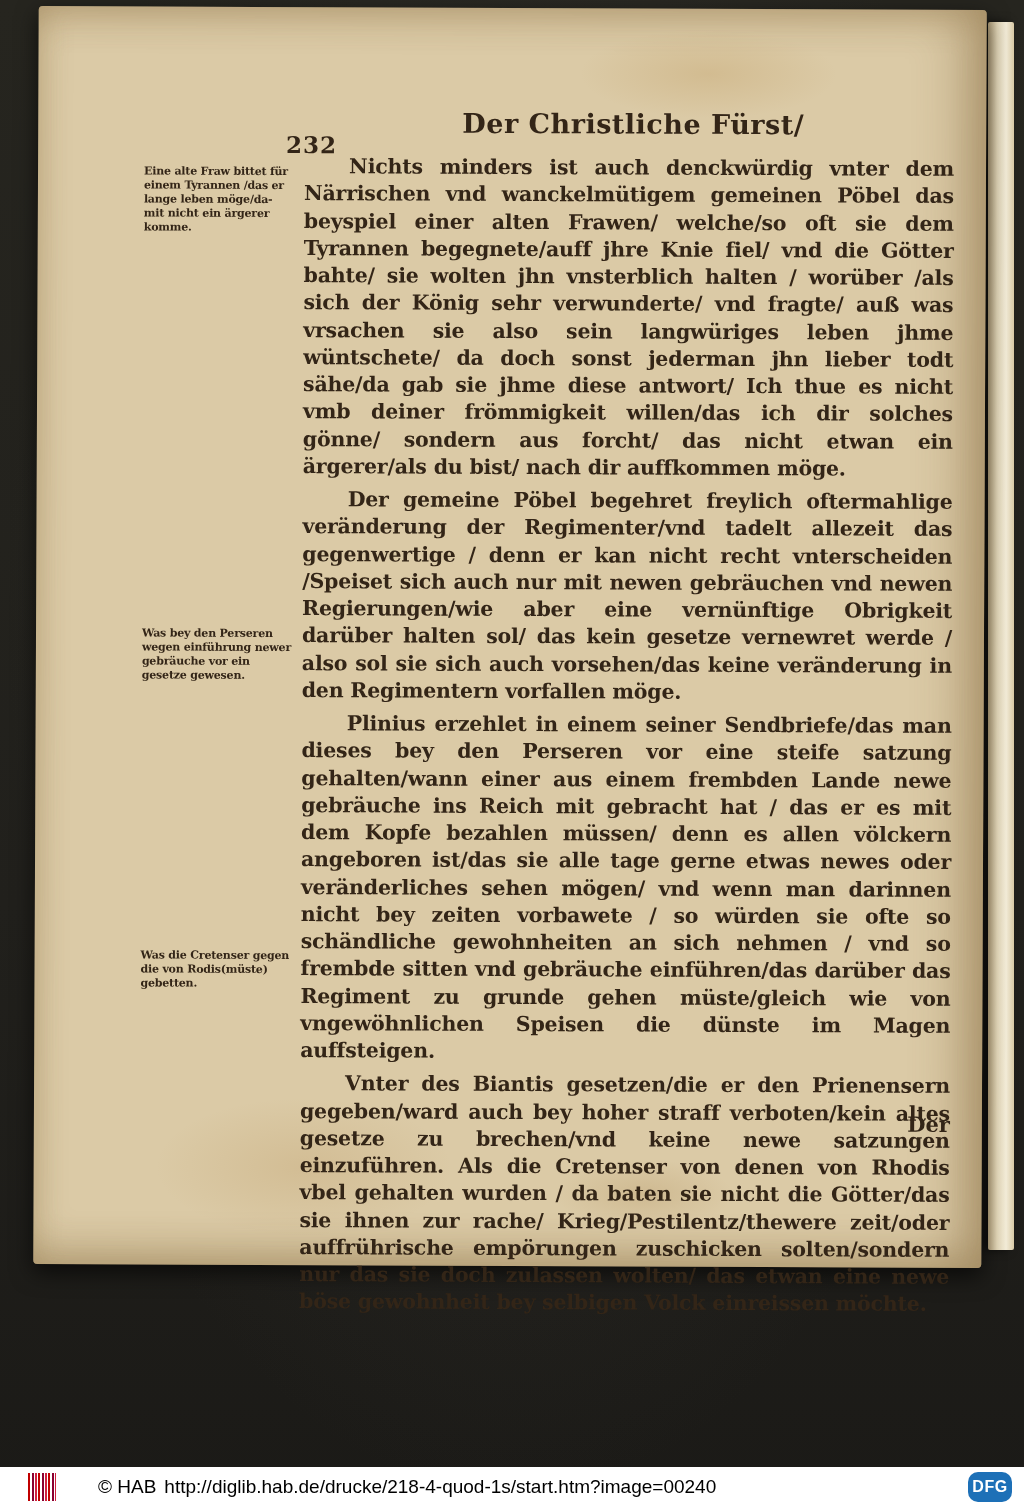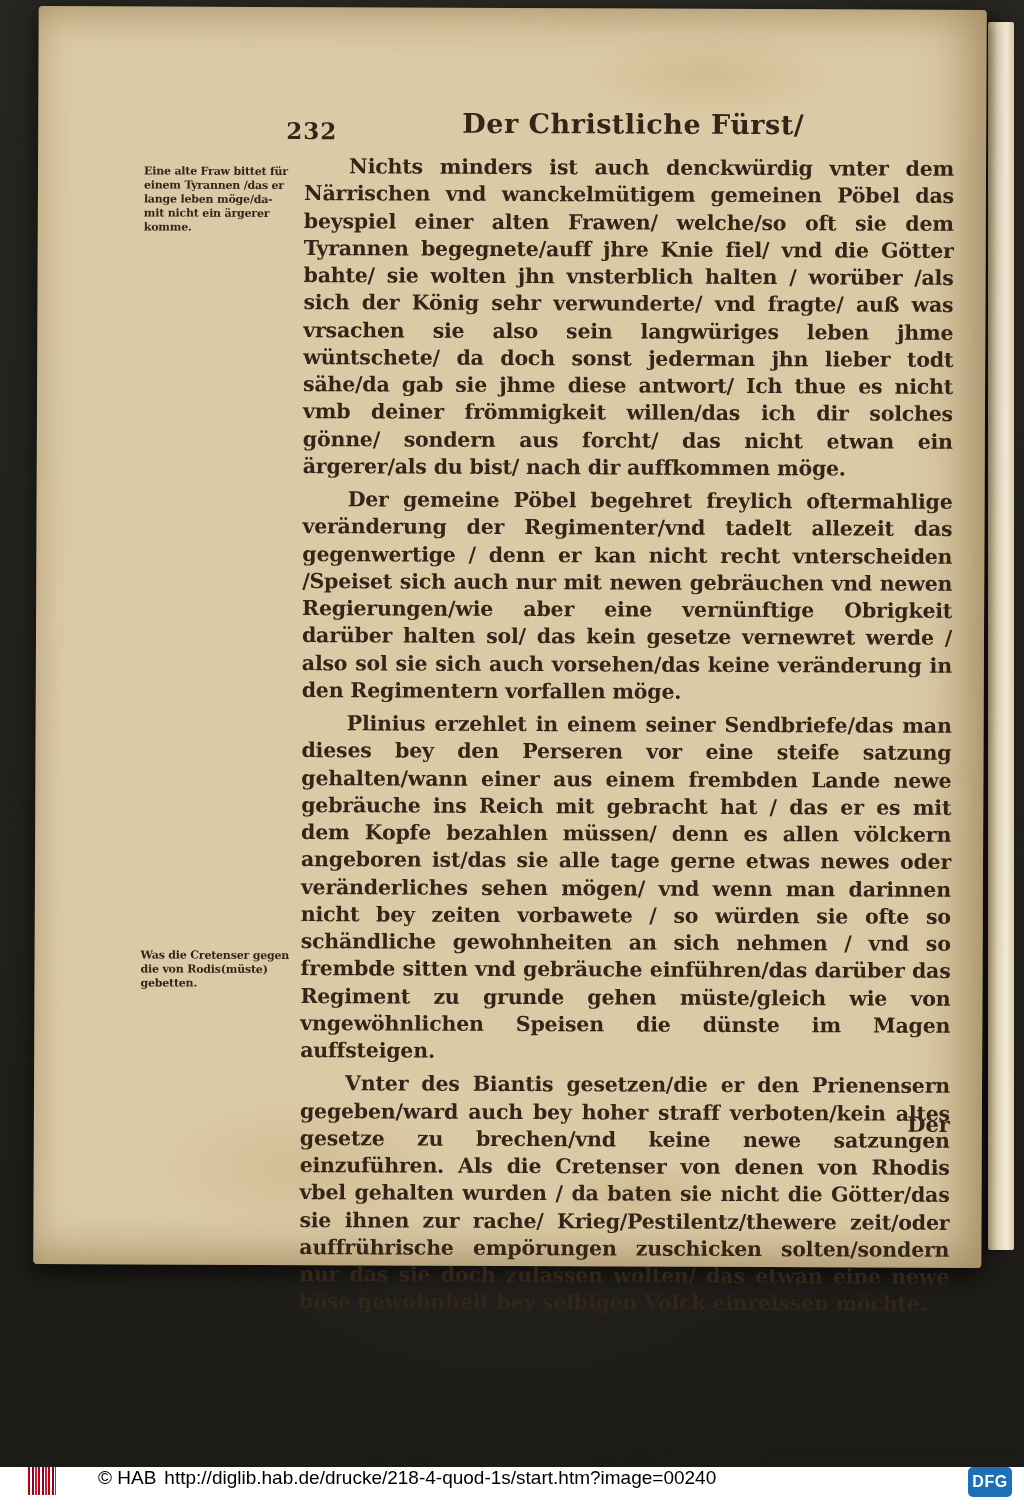--- a/index.html
+++ b/index.html
@@ -60,21 +60,21 @@
   .stain.s1 { left: 540px; top: 20px; width: 260px; height: 90px;
     background: radial-gradient(ellipse, rgba(175,130,60,0.20), transparent 70%); }
   .stain.s2 { left: 120px; top: 1090px; width: 300px; height: 140px;
     background: radial-gradient(ellipse, rgba(165,120,55,0.16), transparent 70%); }
   .stain.s3 { left: 520px; top: 1150px; width: 180px; height: 70px;
     background: radial-gradient(ellipse, rgba(150,110,50,0.18), transparent 70%); }
 
   .page-number {
     position: absolute;
     left: 248px;
-    top: 110px;
+    top: 124px;
     font-size: 23px;
     font-weight: bold;
     letter-spacing: 1px;
   }
   .running-title {
     position: absolute;
     left: 280px;
     top: 100px;
     width: 630px;
     text-align: center;
@@ -123,21 +123,21 @@
 
   
   .footer-bar {
     position: absolute;
     left: 0;
     bottom: 0;
     width: 1024px;
     height: 40px;
     background: #ffffff;
     display: flex;
-    align-items: flex-start;
+    align-items: center;
     font-family: "Liberation Sans", sans-serif;
   }
   .hab-logo {
     margin-left: 28px;
     width: 28px;
     height: 28px;
     background: repeating-linear-gradient(
       90deg,
       #c00000 0px, #c00000 2px,
       #ffffff 2px, #ffffff 4px,
@@ -157,21 +157,21 @@
   .footer-text a {
     color: #000000;
     text-decoration: none;
   }
   .dfg-logo {
     margin-left: auto;
     margin-right: 12px;
     width: 44px;
     height: 30px;
     background: #1d70b7;
-    border-radius: 5px;
+    border-radius: 10px;
     display: flex;
     align-items: center;
     justify-content: center;
     color: #ffffff;
     font-size: 16px;
     font-weight: bold;
     font-family: "Liberation Sans", sans-serif;
     letter-spacing: 0.5px;
   }
 </style>
@@ -185,20 +185,21 @@
   <div class="page-scan">
     <div class="stain s1"></div>
     <div class="stain s2"></div>
     <div class="stain s3"></div>
 
     <div class="page-number">232</div>
 
     <div class="running-title">Der Christliche Fürst/</div>
 
     <div class="margin-note note-1">Eine alte Fraw bittet für einem Tyrannen /das er lange leben möge/da- mit nicht ein ärgerer komme.</div>
+    <div class="margin-note note-3">Was bey den Perseren wegen einführung newer gebräuche vor ein gesetze gewesen.</div>
     <div class="margin-note note-4">Was die Cretenser gegen die von Rodis(müste) gebetten.</div>
 
     <div class="main-text">
       <p>Nichts minders ist auch denckwürdig vnter dem Närrischen vnd wanckelmütigem gemeinen Pöbel das beyspiel einer alten Frawen/ welche/so oft sie dem Tyrannen begegnete/auff jhre Knie fiel/ vnd die Götter bahte/ sie wolten jhn vnsterblich halten / worüber /als sich der König sehr verwunderte/ vnd fragte/ auß was vrsachen sie also sein langwüriges leben jhme wüntschete/ da doch sonst jederman jhn lieber todt sähe/da gab sie jhme diese antwort/ Ich thue es nicht vmb deiner frömmigkeit willen/das ich dir solches gönne/ sondern aus forcht/ das nicht etwan ein ärgerer/als du bist/ nach dir auffkommen möge.</p>
       <p>Der gemeine Pöbel begehret freylich oftermahlige veränderung der Regimenter/vnd tadelt allezeit das gegenwertige / denn er kan nicht recht vnterscheiden /Speiset sich auch nur mit newen gebräuchen vnd newen Regierungen/wie aber eine vernünftige Obrigkeit darüber halten sol/ das kein gesetze vernewret werde / also sol sie sich auch vorsehen/das keine veränderung in den Regimentern vorfallen möge.</p>
       <p>Plinius erzehlet in einem seiner Sendbriefe/das man dieses bey den Perseren vor eine steife satzung gehalten/wann einer aus einem frembden Lande newe gebräuche ins Reich mit gebracht hat / das er es mit dem Kopfe bezahlen müssen/ denn es allen völckern angeboren ist/das sie alle tage gerne etwas newes oder veränderliches sehen mögen/ vnd wenn man darinnen nicht bey zeiten vorbawete / so würden sie ofte so schändliche gewohnheiten an sich nehmen / vnd so frembde sitten vnd gebräuche einführen/das darüber das Regiment zu grunde gehen müste/gleich wie von vngewöhnlichen Speisen die dünste im Magen auffsteigen.</p>
       <p>Vnter des Biantis gesetzen/die er den Prienensern gegeben/ward auch bey hoher straff verboten/kein altes gesetze zu brechen/vnd keine newe satzungen einzuführen. Als die Cretenser von denen von Rhodis vbel gehalten wurden / da baten sie nicht die Götter/das sie ihnen zur rache/ Krieg/Pestilentz/thewere zeit/oder auffrührische empörungen zuschicken solten/sondern nur das sie doch zulassen wolten/ das etwan eine newe böse gewohnheit bey selbigen Volck einreissen möchte.</p>
     </div>
 
     <div class="catchword">Der</div>

